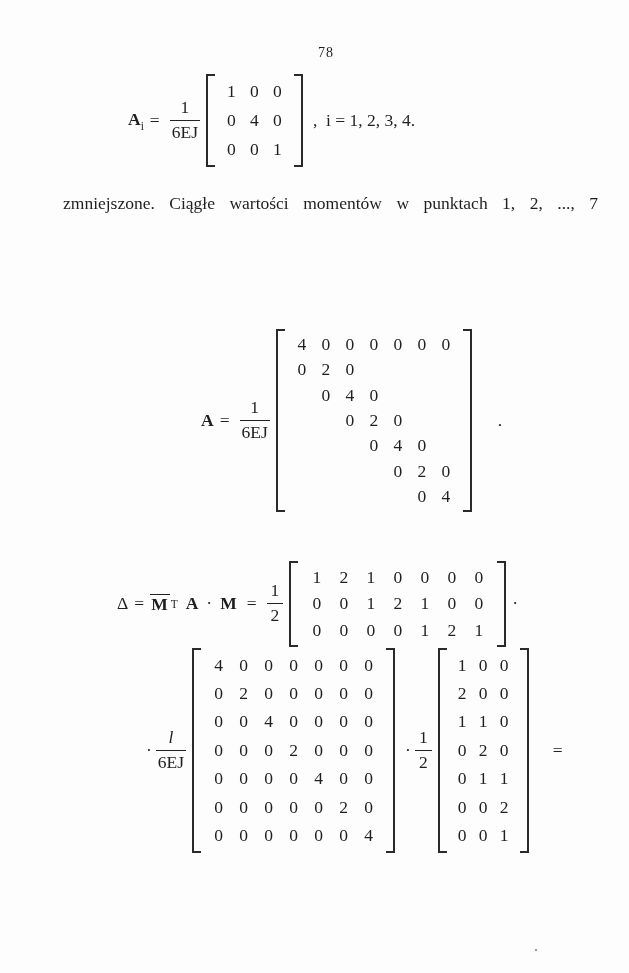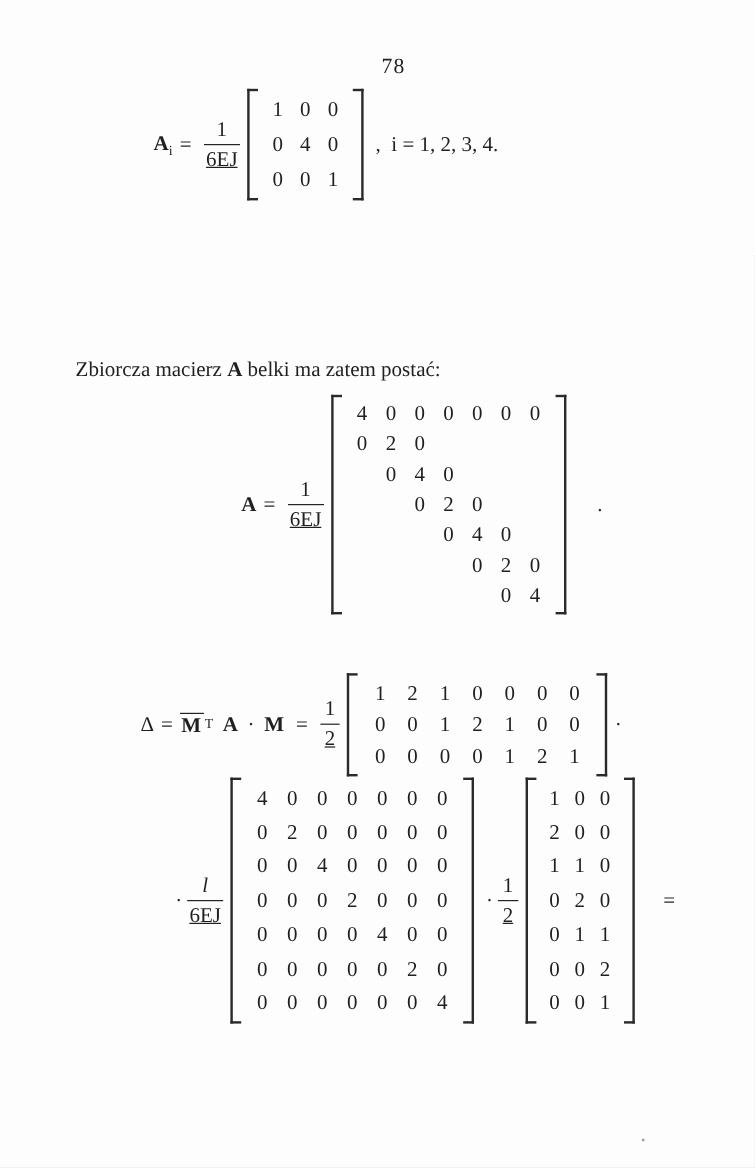--- a/index.html
+++ b/index.html
@@ -4,35 +4,35 @@
 <style>
   html,body { margin:0; padding:0; background:#e8e8e8; }
   #page {
     position:relative; width:629px; height:973px;
     background:#fdfdfd; color:#1f1f1f; overflow:hidden;
     font-family:"Liberation Serif", serif;
   }
   .abs { position:absolute; }
   .txt { font-size:17.5px; line-height:30.3px; }
   sub { font-size:11.5px; line-height:1; }
-  .pagenum { font-size:18px; letter-spacing:1px; }
+  .pagenum { font-size:14px; letter-spacing:1px; }
 
   
   .eqrow { display:flex; align-items:center; font-size:17.5px; }
   .sym  { margin:0 6px; }
   .symt { margin:0 4px; }
   .bv   { font-weight:bold; }
   .mbar { font-weight:bold; border-top:1.6px solid #222; padding:0 2px 0 1px; display:inline-block; line-height:1.05; }
   .tsup { font-size:11.5px; vertical-align:super; margin:0 4px 0 1px; }
   .itl  { font-style:italic; }
 
   
   .frac { display:inline-flex; flex-direction:column; align-items:center; margin:0 4px; font-size:17.5px; line-height:1.25; }
   .frac .num { border-bottom:1.7px solid #222; align-self:stretch; text-align:center; padding:0 4px 1px; }
-  .frac .den { padding:1px 2px 0;text-decoration:underline; }
+  .frac .den { padding:1px 2px 0; }
 
   
   .matrix { display:inline-flex; align-items:stretch; margin:0 2px; }
   .br { width:7px; border-top:2px solid #2a2a2a; border-bottom:2px solid #2a2a2a; }
   .br-l { border-left:2px solid #2a2a2a; }
   .br-r { border-right:2px solid #2a2a2a; }
   .mgrid { display:grid; align-content:center; padding:3px 5px; }
   .mcell { display:flex; align-items:center; justify-content:center; font-size:17.5px; }
 
   
@@ -66,23 +66,23 @@
           <span class="mcell">0</span>
           <span class="mcell">0</span>
           <span class="mcell">1</span>
         </span>
       <span class="br br-r"></span>
     </span>
     <span style="margin-left:8px;font-family:Liberation Serif, serif;">,&nbsp; i = 1, 2, 3, 4.</span>
   </div>
 
   <div class="abs txt" style="left:63px; top:188px; width:535px;">
-  </div>
-
-  <div class="abs txt" style="left:63px; top:296px; line-height:22px;"><span>Zbiorcza macierz </span><span style="font-weight: 700;">A</span><span> belki ma zatem postać:</span></div>
+    <div class="jline"><span>zmniejszone. Ciągłe wartości momentów w punktach 1, 2, ..., 7</span></div>
+  </div>
+
 
   <div class="abs eqrow" style="left:201px; top:329px;">
     <span class="bv">A</span>
     <span class="sym">=</span>
     <span class="frac">
       <span class="num">1</span>
       <span class="den">6EJ</span>
     </span>
     <span class="matrix">
       <span class="br br-l"></span>

